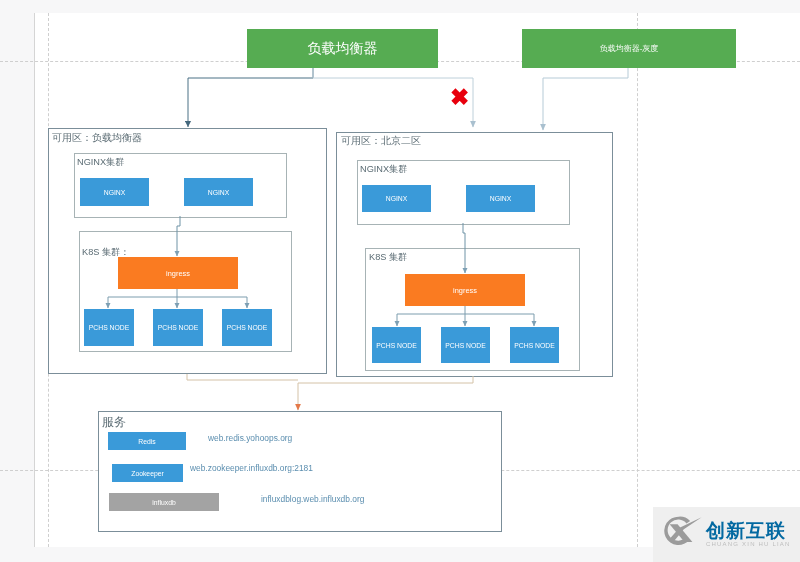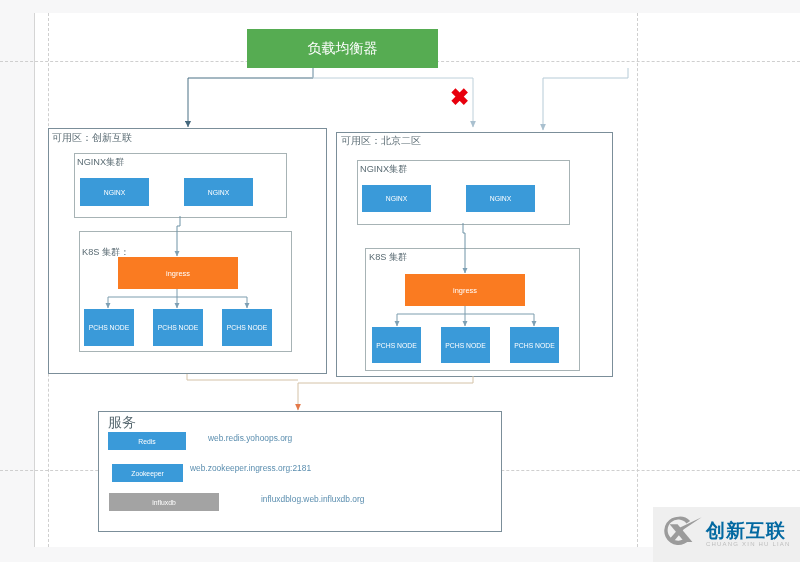--- a/index.html
+++ b/index.html
@@ -42,23 +42,26 @@
   <div class="page-rule"></div>
 
   <div class="gl-h" style="left:0;top:61px;width:800px;"></div>
   <div class="gl-h" style="left:0;top:470px;width:800px;"></div>
   <div class="gl-v" style="left:48px;top:13px;height:534px;"></div>
   <div class="gl-v" style="left:637px;top:13px;height:534px;"></div>
 
   <div class="box green" style="left:219px;top:29px;width:191px;height:39px;font-size:14px;margin-left:28px;">
     <span>负载均衡器</span>
   </div>
+  <div class="box green" style="left:522px;top:29px;width:214px;height:39px;font-size:8px;">
+    <span>负载均衡器-灰度</span>
+  </div>
 
   <div class="grp grp-az" style="left:48px;top:128px;width:279px;height:246px;"></div>
-  <div class="grp-title" style="left:52px;top:131px;font-size:10px;">可用区：创新互联</div>
+  <div class="grp-title" style="left:52px;top:131px;font-size:10px;">可用区：负载均衡器</div>
 
   <div class="grp grp-in" style="left:74px;top:153px;width:213px;height:65px;"></div>
   <div class="grp-title" style="left:77px;top:156px;font-size:9.2px;">NGINX集群</div>
   <div class="box blue" style="left:80px;top:178px;width:69px;height:28px;font-size:6.8px;">
     <span>NGINX</span>
   </div>
   <div class="box blue" style="left:184px;top:178px;width:69px;height:28px;font-size:6.8px;">
     <span>NGINX</span>
   </div>
 
@@ -98,31 +101,31 @@
     <span>PCHS NODE</span>
   </div>
   <div class="box blue" style="left:441px;top:327px;width:49px;height:36px;font-size:6.8px;">
     <span>PCHS NODE</span>
   </div>
   <div class="box blue" style="left:510px;top:327px;width:49px;height:36px;font-size:6.8px;">
     <span>PCHS NODE</span>
   </div>
 
   <div class="grp grp-sv" style="left:98px;top:411px;width:404px;height:121px;"></div>
-  <div class="grp-title" style="left:108px;top:414px;font-size:14px;">服务</div>
+  <div class="grp-title" style="left:102px;top:414px;font-size:12px;">服务</div>
 
   <div class="box blue" style="left:108px;top:432px;width:78px;height:18px;font-size:6.8px;">
     <span>Redis</span>
   </div>
   <div class="grp-title" style="left:208px;top:433px;font-size:8.4px;color:#5b8eaf;">web.redis.yohoops.org</div>
 
   <div class="box blue" style="left:112px;top:464px;width:71px;height:18px;font-size:6.8px;">
     <span>Zookeeper</span>
   </div>
-  <div class="grp-title" style="left:190px;top:463px;font-size:8.4px;color:#5b8eaf;">web.zookeeper.ingress.org:2181</div>
+  <div class="grp-title" style="left:190px;top:463px;font-size:8.4px;color:#5b8eaf;">web.zookeeper.influxdb.org:2181</div>
 
   <div class="box grey" style="left:109px;top:493px;width:110px;height:18px;font-size:6.8px;">
     <span>influxdb</span>
   </div>
   <div class="grp-title" style="left:261px;top:494px;font-size:8.4px;color:#5b8eaf;">influxdblog.web.influxdb.org</div>
 
   <svg class="conn">
     <defs>
       <marker id="ah-dark" markerWidth="7" markerHeight="7" refX="6" refY="3.5" orient="auto">
         <path d="M0,0.4 L6,3.5 L0,6.6 z" fill="#44687d"></path>

